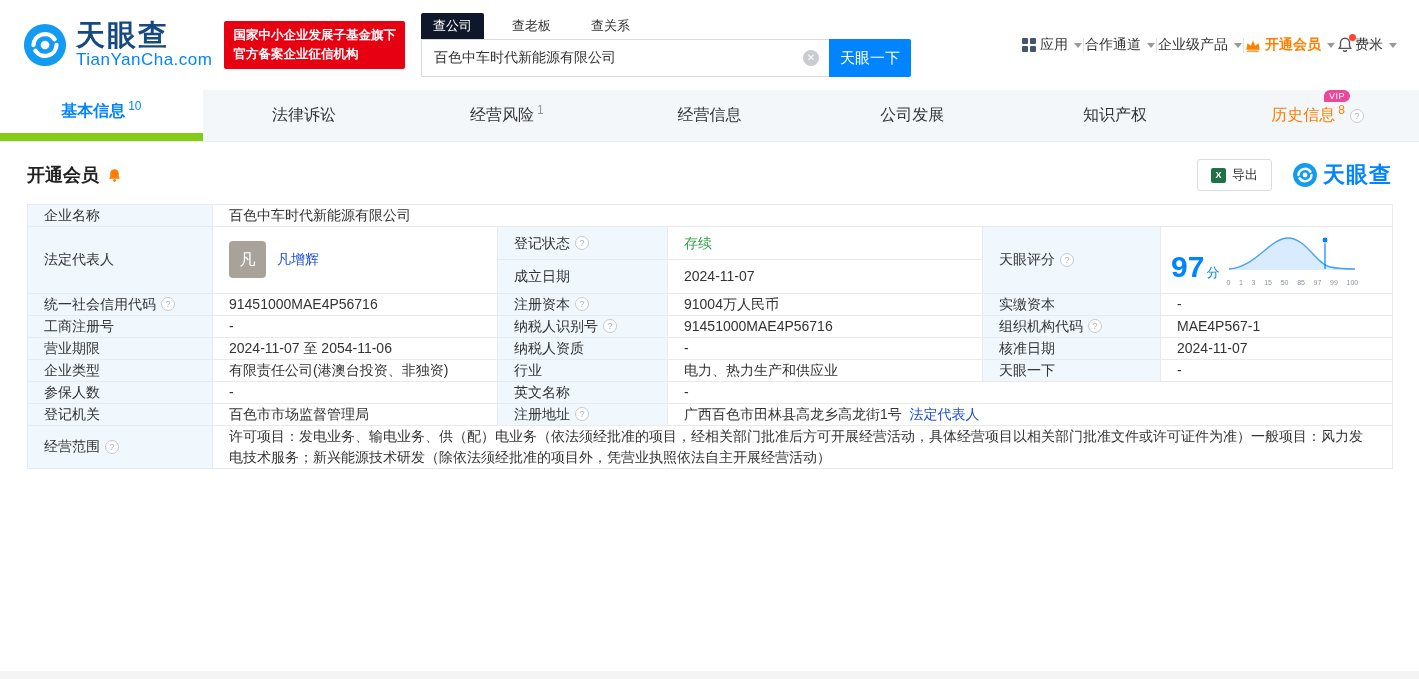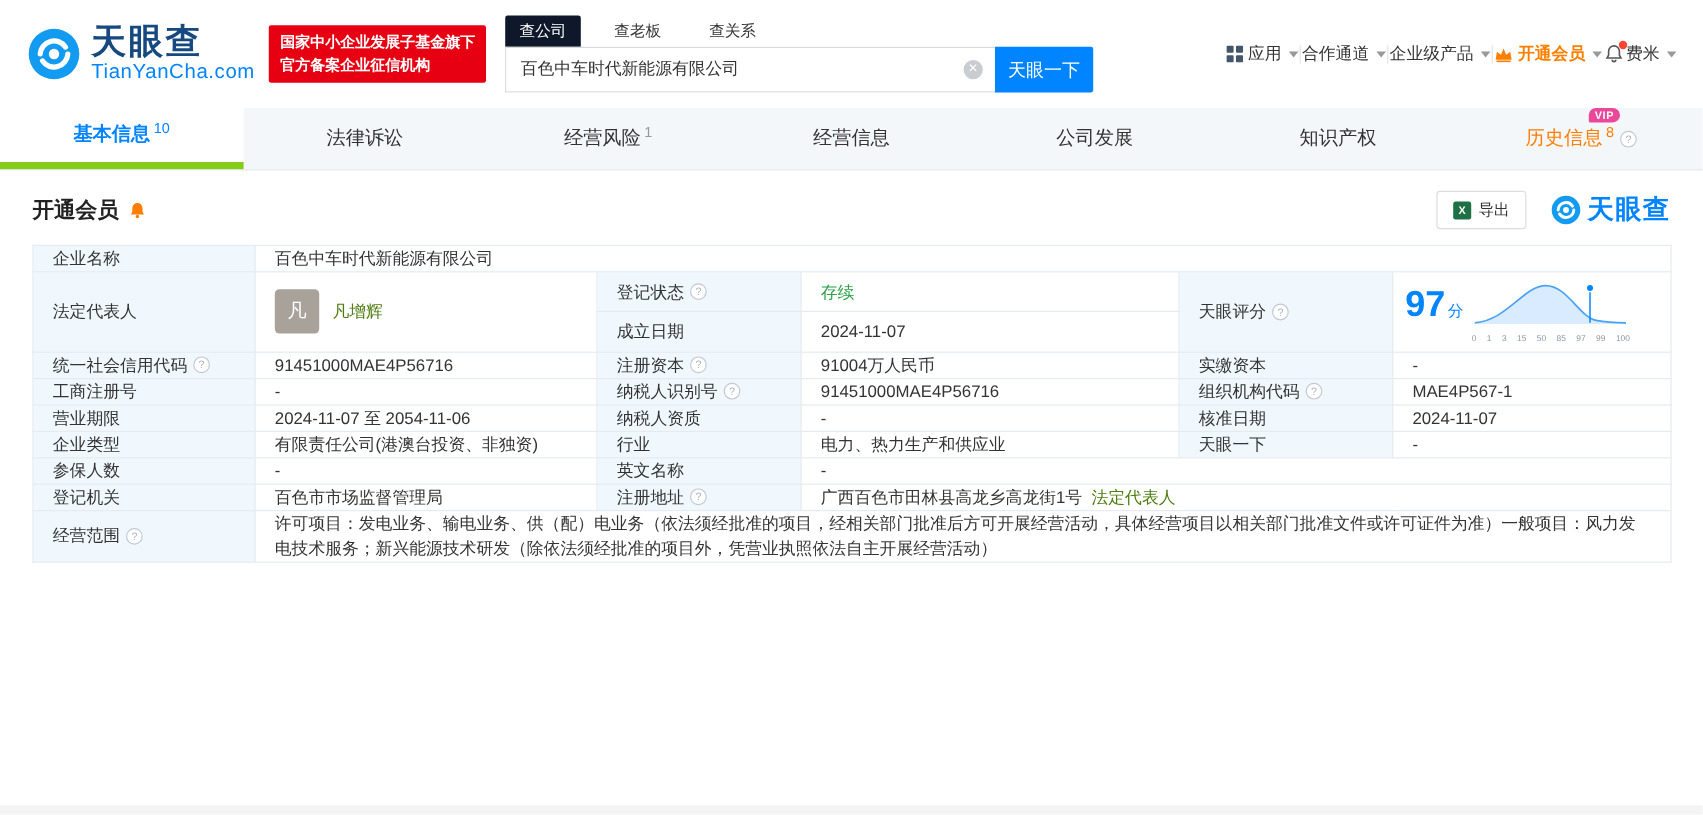--- a/index.html
+++ b/index.html
@@ -29,52 +29,52 @@
   .top-nav { margin-left: auto; display: flex; align-items: center; gap: 1px; font-size: 14px; color: #333; white-space: nowrap; }
   .nav-item { display: flex; align-items: center; gap: 4px; cursor: pointer; }
   .caret { width: 0; height: 0; border-left: 4px solid transparent; border-right: 4px solid transparent; border-top: 5px solid #999; margin-left: 2px; }
   .nav-sep { width: 1px; height: 15px; background: #e3e3e3; }
   .vip-link { color: #ff8000; font-weight: bold; }
   .bell-wrap { position: relative; cursor: pointer; display: flex; align-items: center; }
   .bell-dot { position: absolute; top: -2px; right: -2px; width: 7px; height: 7px; background: #ff4433; border-radius: 50%; }
   
   .page-tabs { display: flex; height: 52px; background: #f4f7fa; border-bottom: 1px solid #e6eaee; }
   .ptab { flex: 1; display: flex; align-items: center; justify-content: center; font-size: 16px; cursor: pointer; position: relative; color: #333; }
-  .ptab.active { background: #fff; color: #0084ff; font-weight: bold; border-bottom: 6px solid #84cc16; }
+  .ptab.active { background: #fff; color: #0084ff; font-weight: bold; border-bottom: 8px solid #84cc16; }
   .cnt { font-size: 12px; margin-left: 3px; position: relative; top: -6px; color: #999; font-weight: normal; }
   .ptab.active .cnt { color: #0084ff; }
   .ptab.history { color: #ff7d00; }
   .ptab.history .cnt { color: #ff7d00; }
   .tab-inner { position: relative; display: flex; align-items: center; }
-  .vip-badge { position: absolute; top: -15px; right: 14px; font-size: 9px; font-weight: bold; background: #ec4899;
+  .vip-badge { position: absolute; top: -15px; right: 14px; font-size: 9px; font-weight: normal; background: #ec4899;
                color: #fff; border-radius: 7px 7px 7px 1px; padding: 1px 5px; letter-spacing: .5px; }
   .help { display: inline-block; width: 14px; height: 14px; line-height: 12px; text-align: center; border: 1px solid #c3c9d4;
           border-radius: 50%; color: #aab2bf; font-size: 9px; margin-left: 5px; cursor: pointer; background: #fff; flex-shrink: 0; }
   
   .section-head { display: flex; align-items: center; padding: 17px 27px 13px; }
   .section-title { font-size: 18px; font-weight: bold; color: #222; margin-right: 7px; }
   .head-right { margin-left: auto; display: flex; align-items: center; }
   .export-btn { display: flex; align-items: center; gap: 6px; border: 1px solid #ddd; background: #fff;
                 padding: 6px 13px; font-size: 13px; border-radius: 3px; cursor: pointer; color: #333; font-family: inherit; }
   .xls-icon { width: 15px; height: 15px; background: #1e7145; color: #fff; font-size: 9px; font-weight: bold;
               display: flex; align-items: center; justify-content: center; border-radius: 2px; }
   .brand { display: flex; align-items: center; gap: 5px; margin-left: 20px; }
   .brand-text { font-size: 22px; font-weight: bold; color: #0084ff; letter-spacing: 1px; }
   
   .info-table { width: 1365px; margin: 0 27px; border-collapse: collapse; font-size: 14px; table-layout: fixed; }
   .info-table td { border: 1px solid #e7ebf0; padding: 0 16px; vertical-align: middle; color: #333; word-break: break-all; line-height: 1.5; }
   .info-table td.lbl { background: #f0f7fd; }
   .lbl-flex { display: flex; align-items: center; }
   .status-green { color: #2ba245; }
-  .blue-link { color: #4d7c0f; cursor: pointer; text-decoration: none; }
+  .blue-link { color: #1d4ed8; cursor: pointer; text-decoration: none; }
   .rep { display: flex; align-items: center; gap: 11px; }
   .avatar { width: 37px; height: 37px; background: #a8a29b; color: #fff; font-size: 16px; border-radius: 4px;
             display: flex; align-items: center; justify-content: center; cursor: pointer; flex-shrink: 0; }
   .score-cell { padding: 4px 10px !important; }
-  .score-wrap { display: flex; align-items: flex-start; gap: 7px; }
+  .score-wrap { display: flex; align-items: flex-end; gap: 7px; }
   .score-num { white-space: nowrap; }
   .score-big { font-size: 30px; font-weight: bold; color: #0084ff; }
   .score-unit { font-size: 13px; color: #0084ff; margin-left: 2px; }
   .score-chart { width: 132px; }
   .ticks { display: flex; justify-content: space-between; font-size: 7px; color: #8a94a3; margin-top: 1px; }
   .bottom-strip { position: absolute; bottom: 0; left: 0; width: 100%; height: 8px; background: #f4f4f4; }
 </style>
 </head>
 <body>
 

